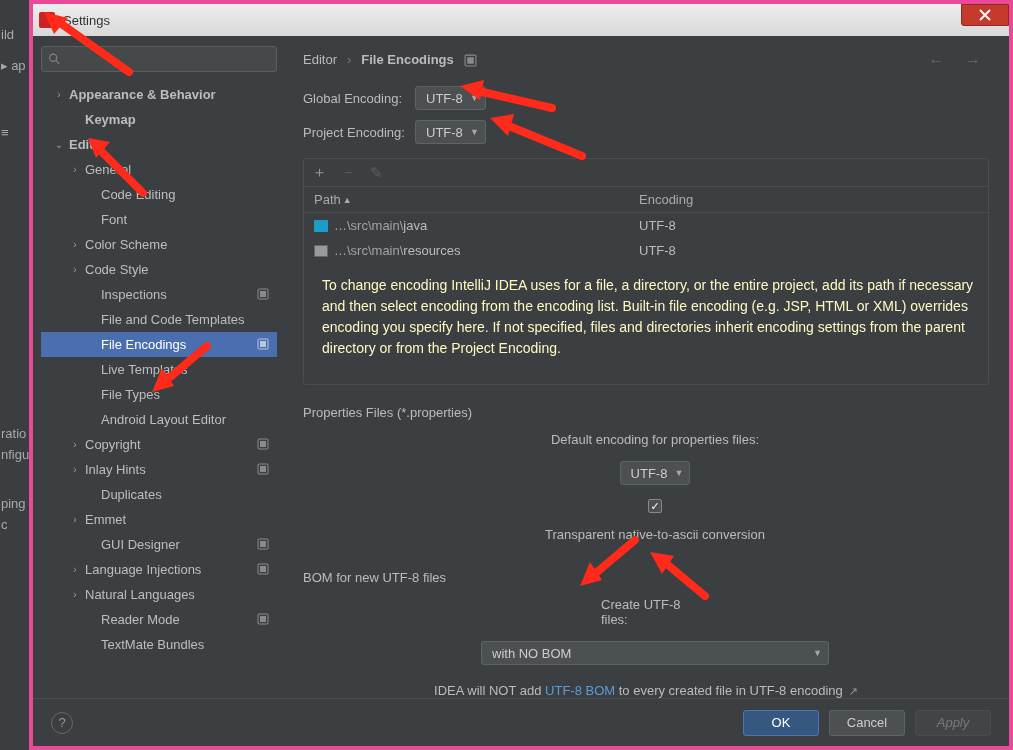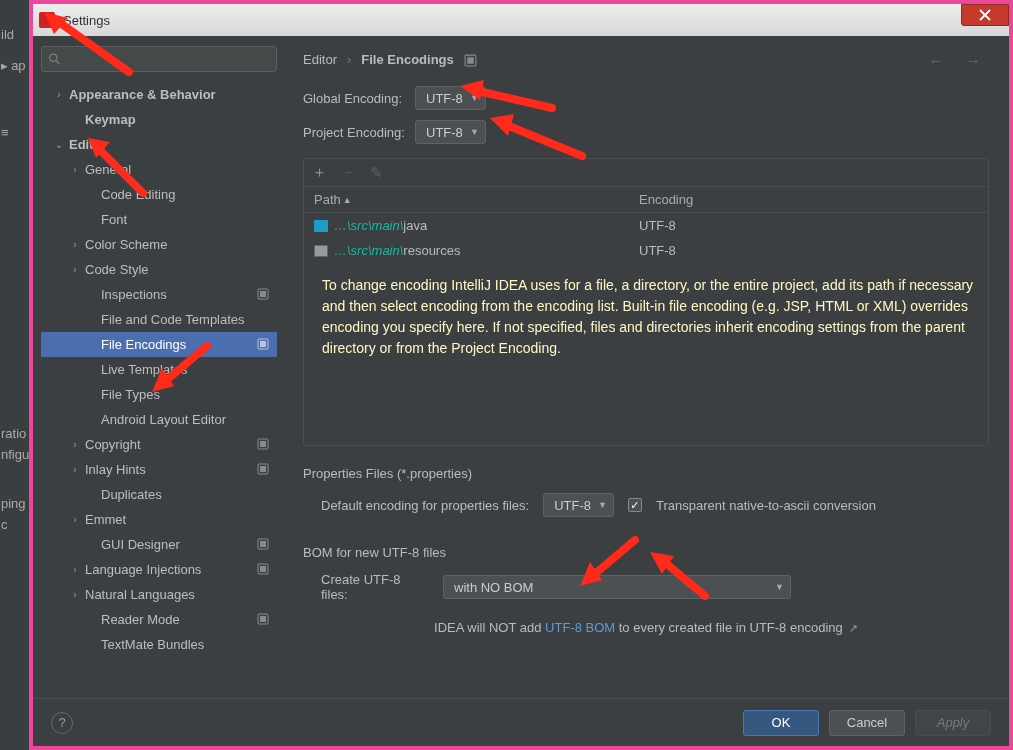--- a/index.html
+++ b/index.html
@@ -58,41 +58,41 @@
 
 .trow { display: flex; height: 25px; align-items: center; }
 .trow .col { padding: 0 10px; color: #bbb; display: flex; align-items: center; gap: 6px; }
 .dir-icon, .res-icon { width: 14px; height: 12px; display: inline-block; }
 .dir-icon { background: #1b9dc7; border-radius: 1px; }
 .res-icon { background: linear-gradient(#9a9a9a,#9a9a9a); border: 1px solid #666; }
 
 .help-text { color: #fef9c3; font-size: 14px; line-height: 1.5; padding: 12px 6px 0 18px; }
 
 .section-title { color: #bbb; margin-top: 20px; margin-bottom: 12px; }
-.indent-row { display: flex; align-items: center; gap: 14px; padding-left: 18px; margin-bottom: 8px; color: #bbb; }
+.indent-row { display: flex; align-items: center; gap: 14px; padding-left: 18px; margin-bottom: 8px; color: #bbb; flex-direction: column; }
 .checkbox { width: 14px; height: 14px; border: 1px solid #888; background: #4c5052; display: inline-flex; align-items: center; justify-content: center; color: #fff; font-size: 11px; border-radius: 2px; }
 
 .bom-note { text-align: center; color: #bbb; margin-top: 10px; }
 .bom-note .link { color: #5b9bd5; }
 .bom-note .ext { font-size: 11px; margin-left: 6px; opacity: .7; }
 
 
 .button-bar { height: 48px; border-top: 1px solid #4a4d4f; display: flex; align-items: center; padding: 0 18px; gap: 10px; background: #3c3f41; }
 .help-circle { width: 22px; height: 22px; border: 1px solid #666; border-radius: 11px; display: flex; align-items: center; justify-content: center; color: #999; cursor: pointer; }
 .button-bar .spacer { flex: 1; }
 .btn { height: 26px; min-width: 76px; padding: 0 16px; border-radius: 3px; border: 1px solid #5e6366; background: #4c5052; color: #ccc; display: inline-flex; align-items: center; justify-content: center; cursor: pointer; }
 .btn.primary { background: #365880; border-color: #4a77ae; color: #fff; }
 .btn.disabled { opacity: .4; cursor: default; font-style: italic; }
 
 
 .arrow { position: absolute; pointer-events: none; }
 .arrow path, .arrow polygon { fill: #ff2a1a; }
 .arrow line { stroke: #ff2a1a; stroke-width: 8; stroke-linecap: round; }
 
-.dim { color: #14b8a6; font-style: italic; }
+.dim { color: #a3a3a3; }
 </style>
 </head>
 <body>
 
 <div class="bg-partial">
   <div style="margin-top:24px">ild</div>
   <div style="margin-top:10px">▸ <span>ap</span></div>
   <div style="margin-top:46px">≡</div>
   <div style="margin-top:280px">ratio</div>
   <div>nfigu</div>

